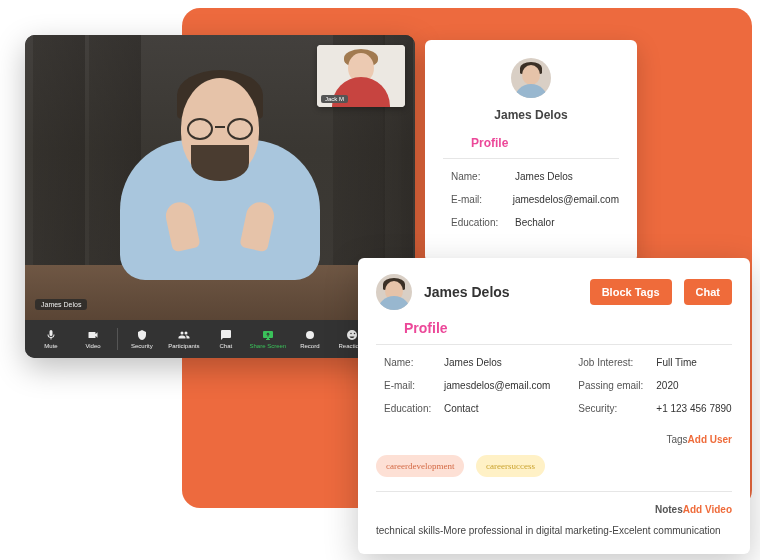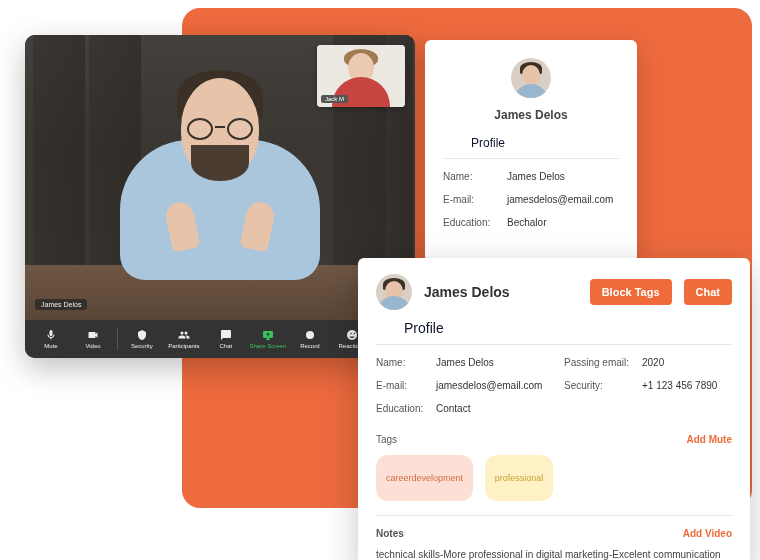--- a/index.html
+++ b/index.html
@@ -94,44 +94,44 @@
     width:212px; background:#fff; border-radius:6px;
     box-shadow:0 8px 24px rgba(0,0,0,.18);
     padding:18px 18px 22px;
   }
   .mini-card .avatar-wrap{display:flex;flex-direction:column;align-items:center;margin-bottom:14px;}
   .avatar{width:40px;height:40px;border-radius:50%;background:#d9cfc5;position:relative;overflow:hidden;margin-bottom:10px;}
   .avatar .ah{position:absolute;left:50%;transform:translateX(-50%);top:7px;width:18px;height:20px;background:#e6c3a9;border-radius:50%;}
   .avatar .ahair{position:absolute;left:50%;transform:translateX(-50%);top:4px;width:22px;height:12px;background:#3b3026;border-radius:50% 50% 10% 10%;}
   .avatar .abody{position:absolute;left:50%;transform:translateX(-50%);bottom:-4px;width:34px;height:18px;background:#98b7cf;border-radius:18px 18px 0 0;}
   .mini-name{font-size:12px;font-weight:600;color:#444;}
-  .section-title{font-size:12px;font-weight:400;color:#0f172a;margin:6px 0 4px;padding-left:28px;}
+  .section-title{font-size:12px;font-weight:700;color:#ec4899;margin:6px 0 4px;padding-left:28px;}
   .hr{height:1px;background:#e6e6e6;margin:8px 0 12px;}
   .field-row{display:flex;font-size:10px;margin-bottom:12px;}
-  .field-row .lbl{width:64px;color:#555;}
+  .field-row .lbl{width:64px;color:#555;margin-left:8px;}
   .field-row .val{color:#333;}
 
   
   .big-card{
     position:absolute; top:258px; left:358px;
     width:392px; background:#fff; border-radius:6px;
     box-shadow:0 10px 34px rgba(0,0,0,.22);
     padding:16px 18px 18px;
   }
   .big-header{display:flex;align-items:center;gap:12px;margin-bottom:10px;}
   .big-header .avatar{width:36px;height:36px;margin-bottom:0;}
   .big-header .bname{font-size:14px;font-weight:700;color:#333;flex:1;}
   .btn{font-size:11px;font-weight:600;color:#fff;background:#ef6b3a;border:none;border-radius:4px;padding:7px 12px;cursor:pointer;}
   .big-card .section-title{font-size:14px;margin-top:4px;}
   .grid2{display:flex;gap:20px;}
   .col{flex:1;}
   .col .field-row .lbl{width:60px;}
-  .tags-row{display:flex;align-items:center;margin:8px 0 10px;font-size:10px;}
+  .tags-row{display:flex;align-items:center;margin:8px 0 10px;font-size:10px;text-align:right;}
   .link-action{color:#ef6b3a;font-weight:600;font-size:10px;cursor:pointer;}
-  .tag{display:inline-block;font-size:9px;padding:18px 10px;border-radius:12px;margin-right:8px;}
+  .tag{display:inline-block;font-size:9px;padding:6px 10px;border-radius:12px;margin-right:8px;font-family:Liberation Serif, serif;}
   .tag.peach{background:#fde0d5;color:#d46a45;}
   .tag.yellow{background:#fff1c6;color:#caa32e;}
   .notes-text{font-size:10px;color:#444;margin-top:10px;}
 </style>
 </head>
 <body>
 
 <div class="orange-bg"></div>
 
 <div class="video-window">
@@ -266,37 +266,41 @@
         <div class="lbl">E-mail:</div>
         <div class="val">jamesdelos@email.com</div>
       </div>
       <div class="field-row">
         <div class="lbl">Education:</div>
         <div class="val">Contact</div>
       </div>
     </div>
     <div class="col">
       <div class="field-row">
+        <div class="lbl" style="width:78px">Job Interest:</div>
+        <div class="val">Full Time</div>
+      </div>
+      <div class="field-row">
         <div class="lbl" style="width:78px">Passing email:</div>
         <div class="val">2020</div>
       </div>
       <div class="field-row">
         <div class="lbl" style="width:78px">Security:</div>
         <div class="val">+1 123 456 7890</div>
       </div>
     </div>
   </div>
 
   <div class="tags-row">
     <div style="flex:1;color:#555;">Tags</div>
-    <div class="link-action">Add Mute</div>
+    <div class="link-action">Add User</div>
   </div>
   <div>
     <span class="tag peach">careerdevelopment</span>
-    <span class="tag yellow">professional</span>
+    <span class="tag yellow">careersuccess</span>
   </div>
   <div class="hr" style="margin-top:14px;"></div>
   <div class="tags-row">
     <div style="flex:1;color:#555;font-weight:bold;">Notes</div>
     <div class="link-action">Add Video</div>
   </div>
   <div class="notes-text">technical skills-More professional in digital marketing-Excelent communication</div>
 </div>
 
 </body></html>

